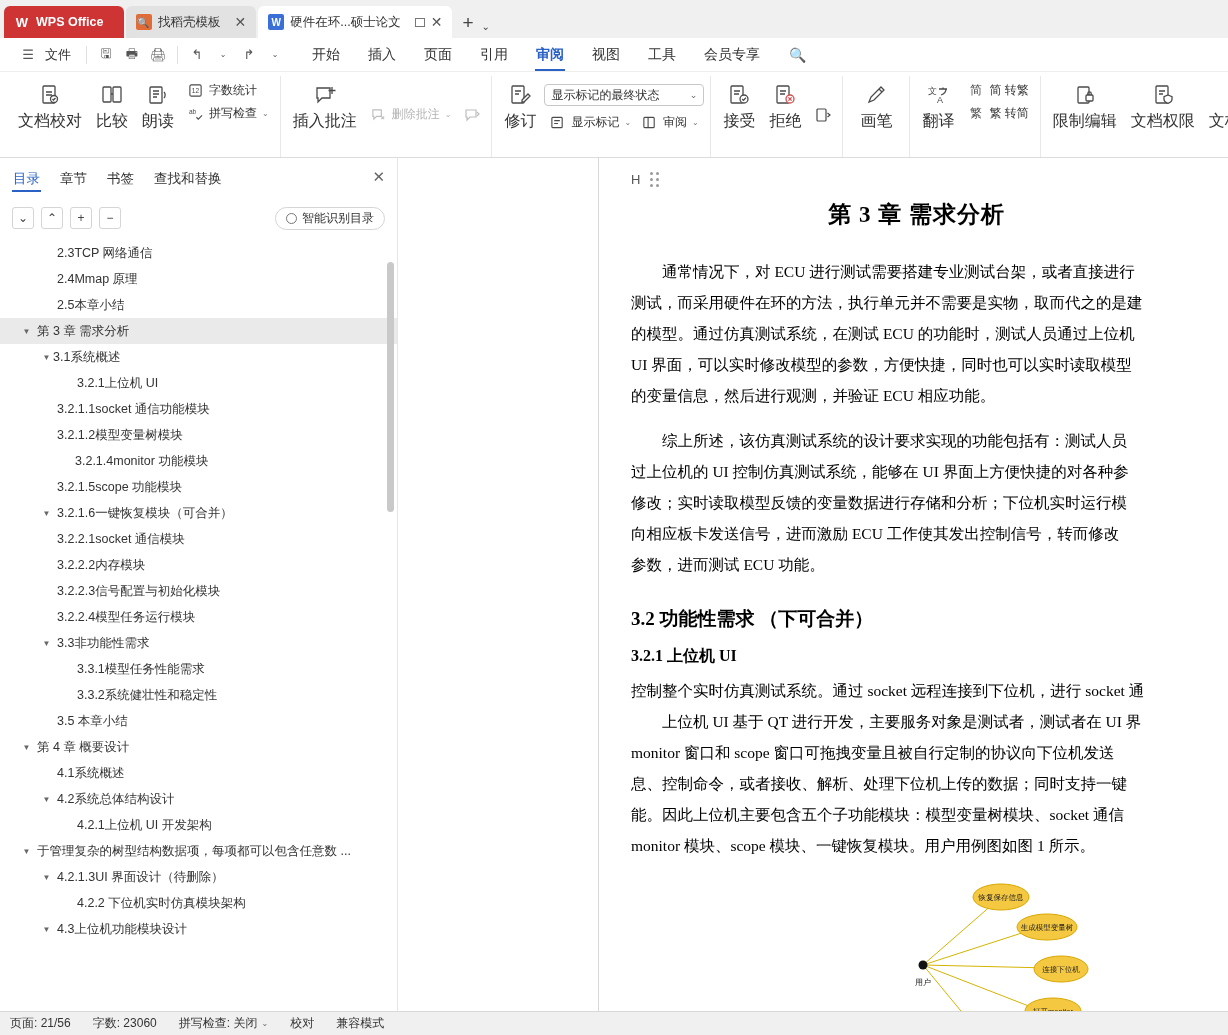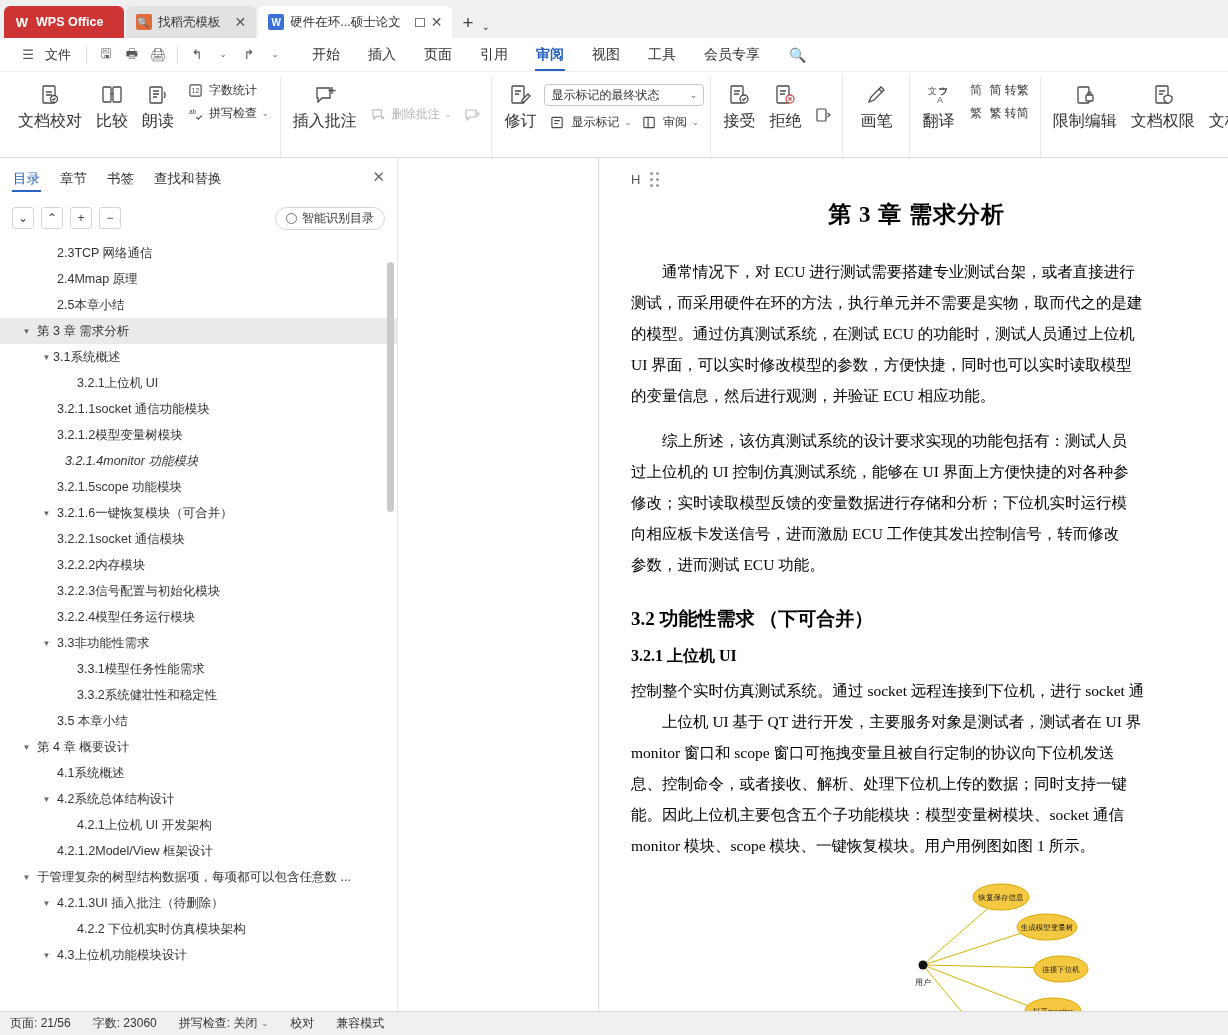--- a/index.html
+++ b/index.html
@@ -619,21 +619,21 @@
           <div class="ol-row">
             <span class="ol-arrow" style="margin-left: 40px;"></span>
             <span class="ol-text" style="margin-left: 4px;">3.2.1.1socket 通信功能模块</span>
           </div>
           <div class="ol-row">
             <span class="ol-arrow" style="margin-left: 40px;"></span>
             <span class="ol-text" style="margin-left: 4px;">3.2.1.2模型变量树模块</span>
           </div>
           <div class="ol-row">
             <span class="ol-arrow" style="margin-left: 40px;"></span>
-            <span class="ol-text" style="margin-left: 12px; font-style: italic;">3.2.1.4monitor 功能模块</span>
+            <span class="ol-text" style="margin-left: 22px;">3.2.1.4monitor 功能模块</span>
           </div>
           <div class="ol-row">
             <span class="ol-arrow" style="margin-left: 40px;"></span>
             <span class="ol-text" style="margin-left: 4px;">3.2.1.5scope 功能模块</span>
           </div>
           <div class="ol-row">
             <span class="ol-arrow" style="margin-left: 40px;">▼</span>
             <span class="ol-text" style="margin-left: 4px;">3.2.1.6一键恢复模块（可合并）</span>
           </div>
           <div class="ol-row">
@@ -678,30 +678,26 @@
           </div>
           <div class="ol-row">
             <span class="ol-arrow" style="margin-left: 40px;">▼</span>
             <span class="ol-text" style="margin-left: 4px;">4.2系统总体结构设计</span>
           </div>
           <div class="ol-row">
             <span class="ol-arrow" style="margin-left: 60px;"></span>
             <span class="ol-text" style="margin-left: 4px;">4.2.1上位机 UI 开发架构</span>
           </div>
           <div class="ol-row">
-            <span class="ol-arrow" style="margin-left: 40px;"></span>
-            <span class="ol-text" style="margin-left: 4px;">4.2.1.2Model/View 框架设计</span>
-          </div>
-          <div class="ol-row">
             <span class="ol-arrow" style="margin-left: 20px;">▼</span>
             <span class="ol-text" style="margin-left: 4px;">于管理复杂的树型结构数据项，每项都可以包含任意数 ...</span>
           </div>
           <div class="ol-row">
             <span class="ol-arrow" style="margin-left: 40px;">▼</span>
-            <span class="ol-text" style="margin-left: 4px;">4.2.1.3UI 插入批注（待删除）</span>
+            <span class="ol-text" style="margin-left: 4px;">4.2.1.3UI 界面设计（待删除）</span>
           </div>
           <div class="ol-row">
             <span class="ol-arrow" style="margin-left: 60px;"></span>
             <span class="ol-text" style="margin-left: 4px;">4.2.2 下位机实时仿真模块架构</span>
           </div>
           <div class="ol-row">
             <span class="ol-arrow" style="margin-left: 40px;">▼</span>
             <span class="ol-text" style="margin-left: 4px;">4.3上位机功能模块设计</span>
           </div>
         </div>

